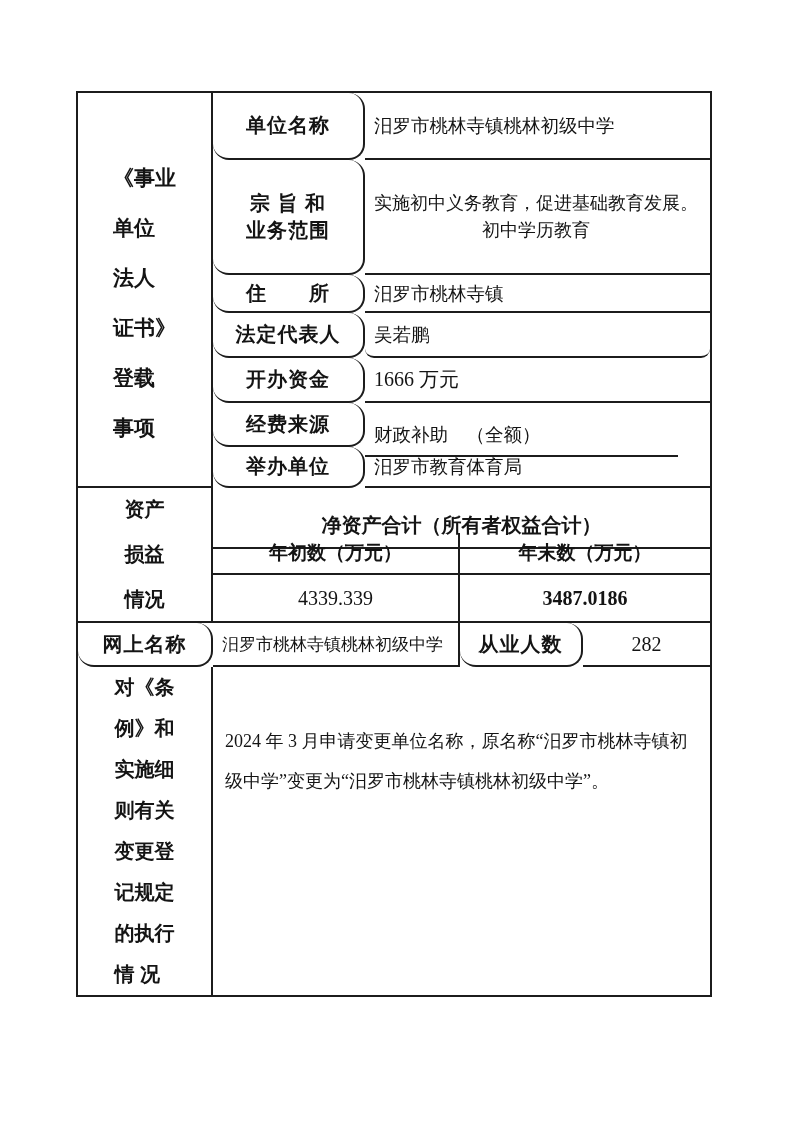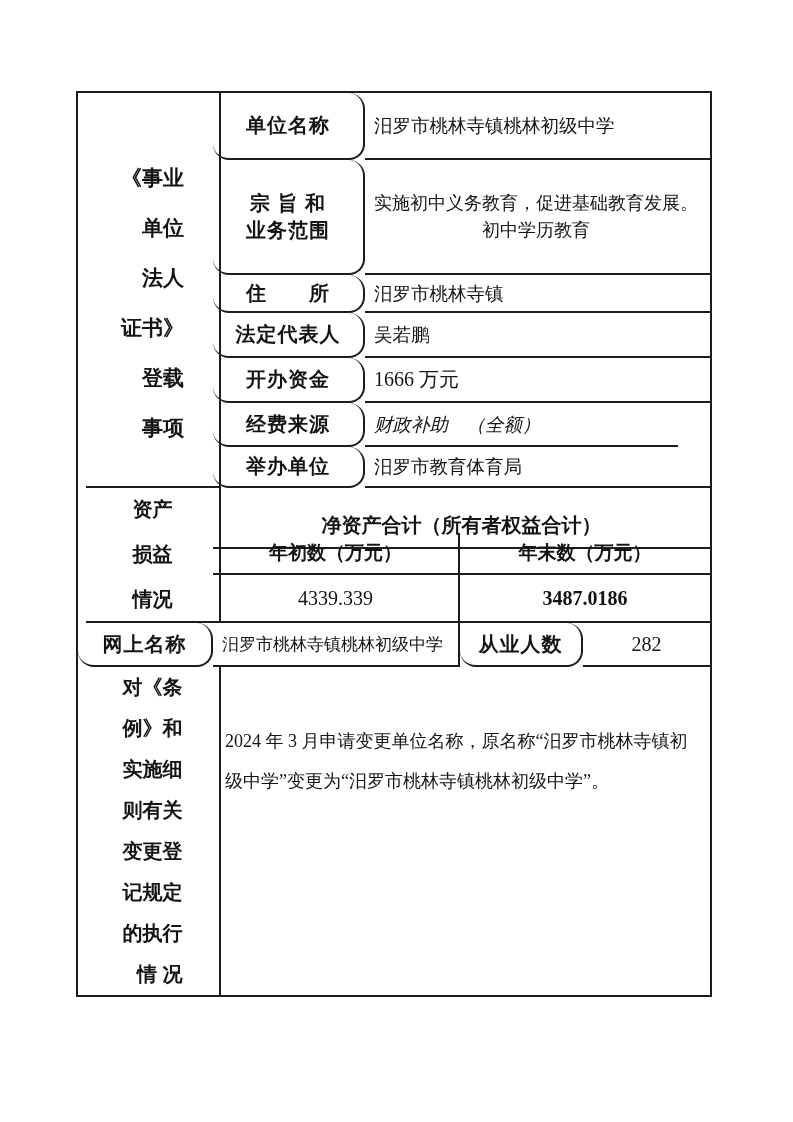--- a/index.html
+++ b/index.html
@@ -56,24 +56,23 @@
     text-align:center;
   }
   .num{
     justify-content:center;
     padding-left:0;
     font-family:"Liberation Serif",serif;
     font-size:20px;
   }
   .side{
     justify-content:center;
-    text-align:right;
+    text-align:left;
     font-weight:700;
     white-space:pre-line;
-    margin-left:8px;
   }
   .side-cert{font-size:21px;line-height:50px;padding-top:26px;}
   .side-assets{font-size:20px;line-height:45px;}
   .side-reg{font-size:20px;line-height:41px;}
   .assets-header{
     justify-content:center;
     font-weight:700;
     font-size:20px;
   }
   .col-head{
@@ -111,27 +110,27 @@
 
     <div class="cell lab" style="left:135px;top:67px;width:152px;height:115px;">宗 旨 和
 业务范围</div>
     <div class="cell val no-br" style="left:287px;top:67px;width:345px;height:115px;font-size:18px;">实施初中义务教育，促进基础教育发展。
 初中学历教育</div>
 
     <div class="cell lab" style="left:135px;top:182px;width:152px;height:38px;">住　　所</div>
     <div class="cell val no-br" style="left:287px;top:182px;width:345px;height:38px;">汨罗市桃林寺镇</div>
 
     <div class="cell lab" style="left:135px;top:220px;width:152px;height:45px;">法定代表人</div>
-    <div class="cell val no-br" style="left:287px;top:220px;width:345px;height:45px;">吴若鹏</div>
+    <div class="cell val no-br" style="left:287px;top:220px;width:345px;height:45px;border-radius:9px;">吴若鹏</div>
 
     <div class="cell lab" style="left:135px;top:265px;width:152px;height:45px;">开办资金</div>
     <div class="cell val no-br serif-val" style="left:287px;top:265px;width:345px;height:45px;font-size:20px;">1666 万元</div>
 
     <div class="cell lab" style="left:135px;top:310px;width:152px;height:44px;">经费来源</div>
-    <div class="cell val no-br" style="left:287px;top:310px;width:313px;height:44px;font-style:italic;">财政补助　（全额）</div>
+    <div class="cell val no-br" style="left:287px;top:320px;width:313px;height:44px;">财政补助　（全额）</div>
 
     <div class="cell lab" style="left:135px;top:354px;width:152px;height:41px;">举办单位</div>
     <div class="cell val no-br" style="left:287px;top:354px;width:345px;height:41px;">汨罗市教育体育局</div>
 
     <div class="cell side side-assets" style="left:0;top:395px;width:135px;height:135px;">资产
 损益
 情况</div>
     <div class="cell assets-header no-br" style="left:135px;top:411px;width:497px;height:45px;">净资产合计（所有者权益合计）</div>
     <div class="cell col-head" style="left:135px;top:440px;width:247px;height:42px;">年初数（万元）</div>
     <div class="cell col-head no-br" style="left:382px;top:440px;width:250px;height:42px;">年末数（万元）</div>

